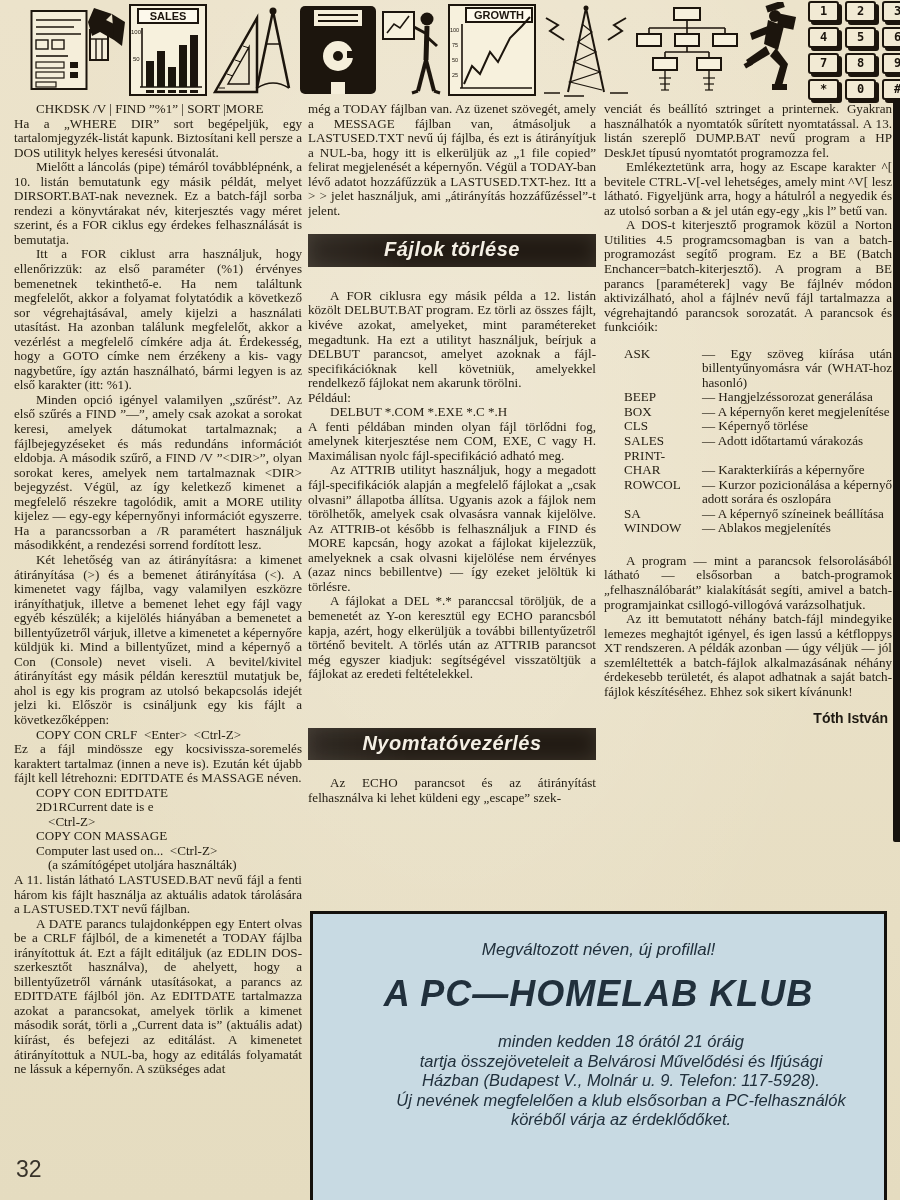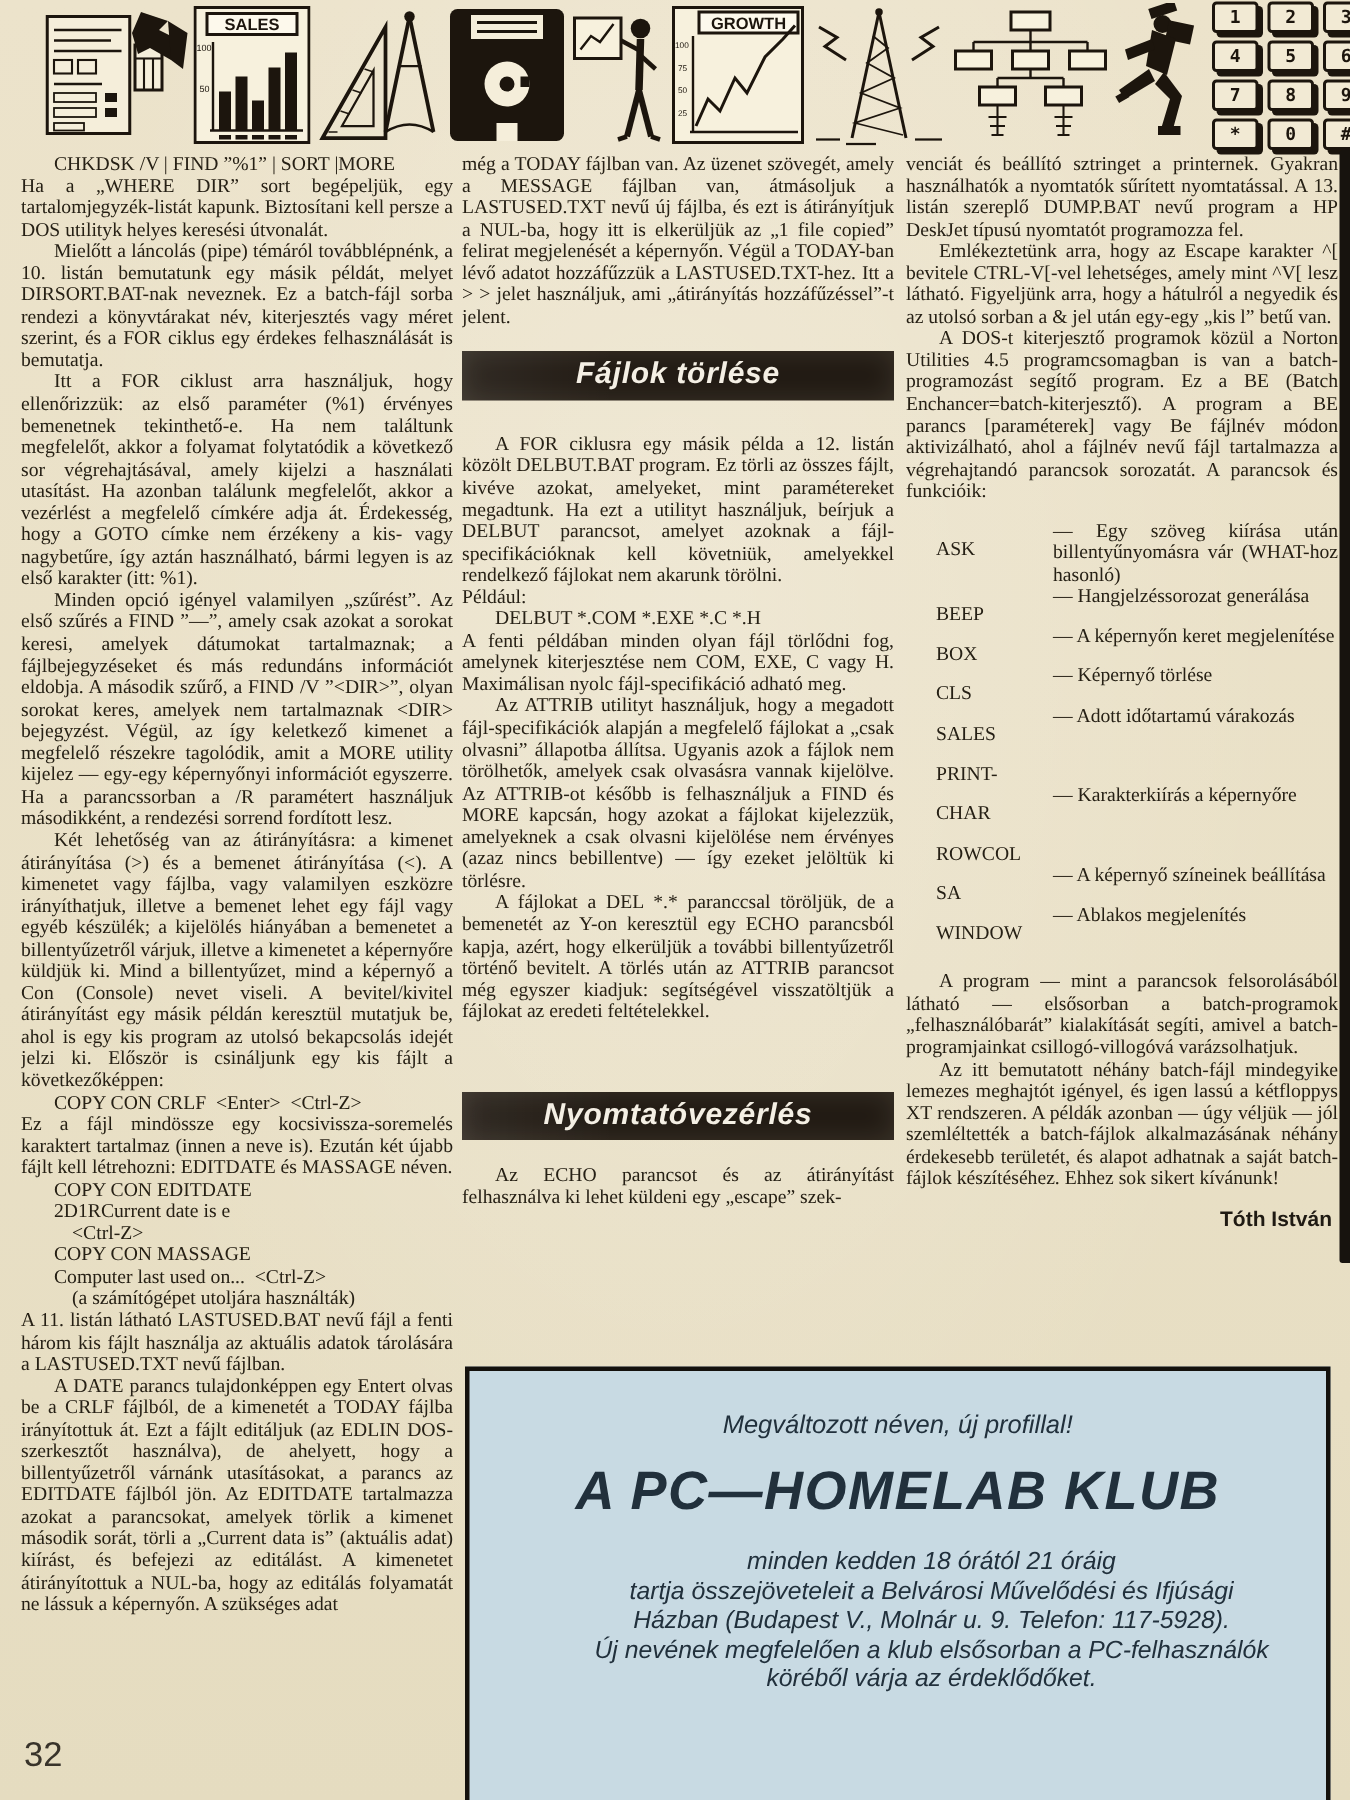--- a/index.html
+++ b/index.html
@@ -42,21 +42,21 @@
   .section-heading{
     margin:16px 0 22px 0;padding:8px 0 10px 0;text-align:center;
     background:linear-gradient(90deg, rgba(255,255,255,0.07), rgba(0,0,0,0) 35%), #221b14;
     box-shadow:inset 0 0 18px rgba(240,230,200,0.12);
     color:#f4efe4;font-family:"Liberation Sans", sans-serif;
     font-style:italic;font-weight:bold;font-size:20px;letter-spacing:0.5px;
   }
   .section-heading.gap-large{margin-top:46px;margin-bottom:16px;}
   .cmd-table{margin:12px 0 18px 20px;}
   .cmd-row{display:flex;}
-  .cmd-name{flex:0 0 78px;white-space:pre-line;margin-top:12px;}
+  .cmd-name{flex:0 0 78px;white-space:pre-line;}
   .cmd-desc{flex:1;text-align:justify;}
   .author-line{
     margin-top:12px;text-align:right;padding-right:4px;
     font-family:"Liberation Sans", sans-serif;font-weight:bold;font-size:14px;color:#1f1a12;
   }
   
   .ad-box{
     position:absolute;left:310px;top:911px;width:577px;height:303px;box-sizing:border-box;
     background:#c8dae3;border:3px solid #14110d;
     text-align:center;font-family:"Liberation Sans", sans-serif;font-style:italic;color:#21303c;
@@ -322,20 +322,21 @@
         <div class="cmd-row">
           <span class="cmd-name">PRINT-</span>
           <span class="cmd-desc"></span>
         </div>
         <div class="cmd-row">
           <span class="cmd-name">CHAR</span>
           <span class="cmd-desc">— Karakterkiírás a képernyőre</span>
         </div>
         <div class="cmd-row">
           <span class="cmd-name">ROWCOL</span>
+          <span class="cmd-desc">— Kurzor pozicionálása a képernyő adott sorára és oszlopára</span>
         </div>
         <div class="cmd-row">
           <span class="cmd-name">SA</span>
           <span class="cmd-desc">— A képernyő színeinek beállítása</span>
         </div>
         <div class="cmd-row">
           <span class="cmd-name">WINDOW</span>
           <span class="cmd-desc">— Ablakos megjelenítés</span>
         </div>
       </div>

